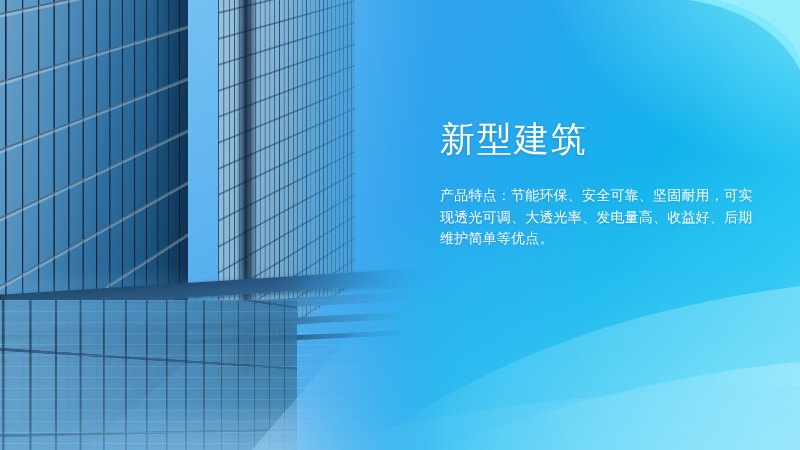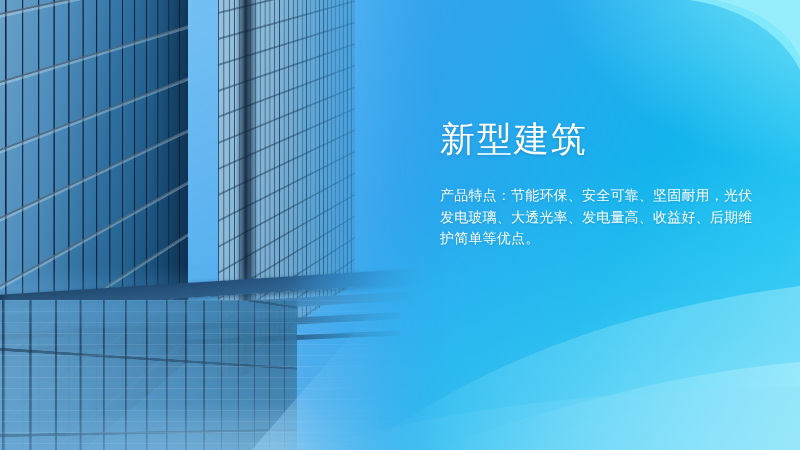--- a/index.html
+++ b/index.html
@@ -213,16 +213,16 @@
       <div id="reflection-ripple"></div>
     </div>
 
     <div id="wedge"></div>
     <div id="horizon"></div>
     <div id="photo-edge-fade"></div>
   </div>
 
   <div id="text-block">
     <div class="title-line">新型建筑</div>
-    <div id="body-text">产品特点：节能环保、安全可靠、坚固耐用，光伏发电玻璃、大透光率、发电量高、收益好、后期维护简单等优点。</div>
+    <div id="body-text">产品特点：节能环保、安全可靠、坚固耐用，可实现透光可调、大透光率、发电量高、收益好、后期维护简单等优点。</div>
   </div>
 
 </div>
 
 </body></html>

